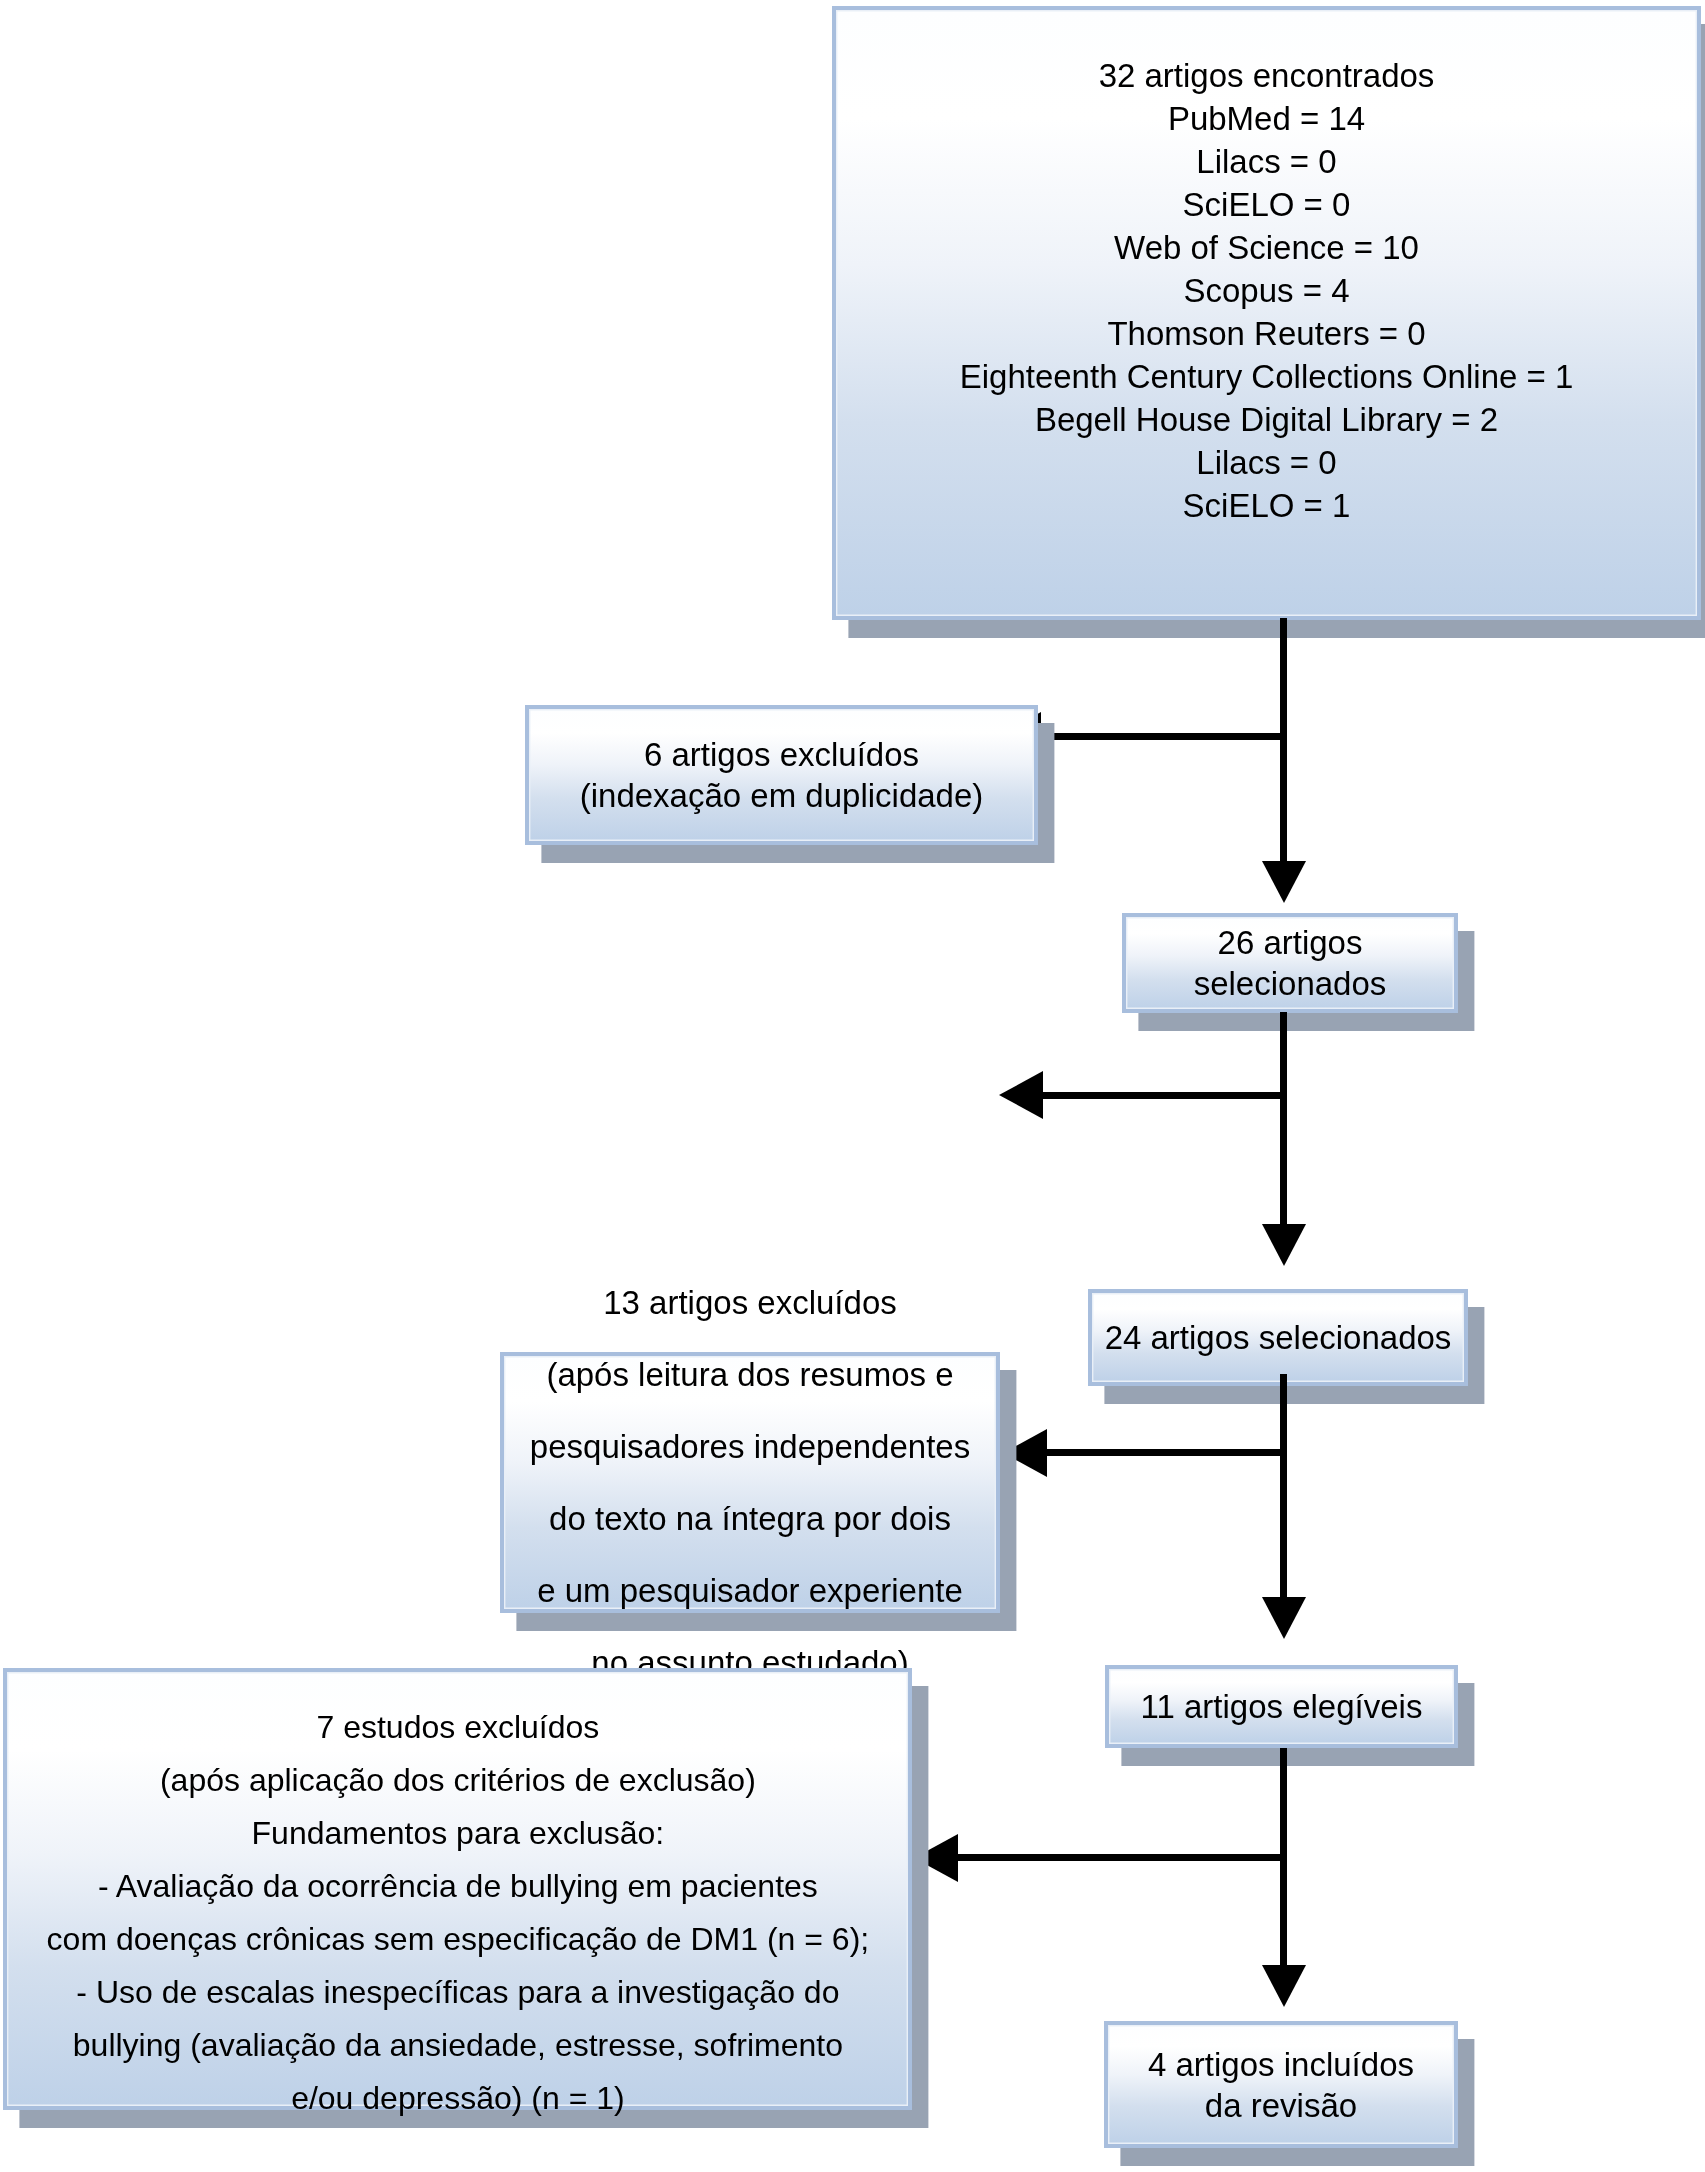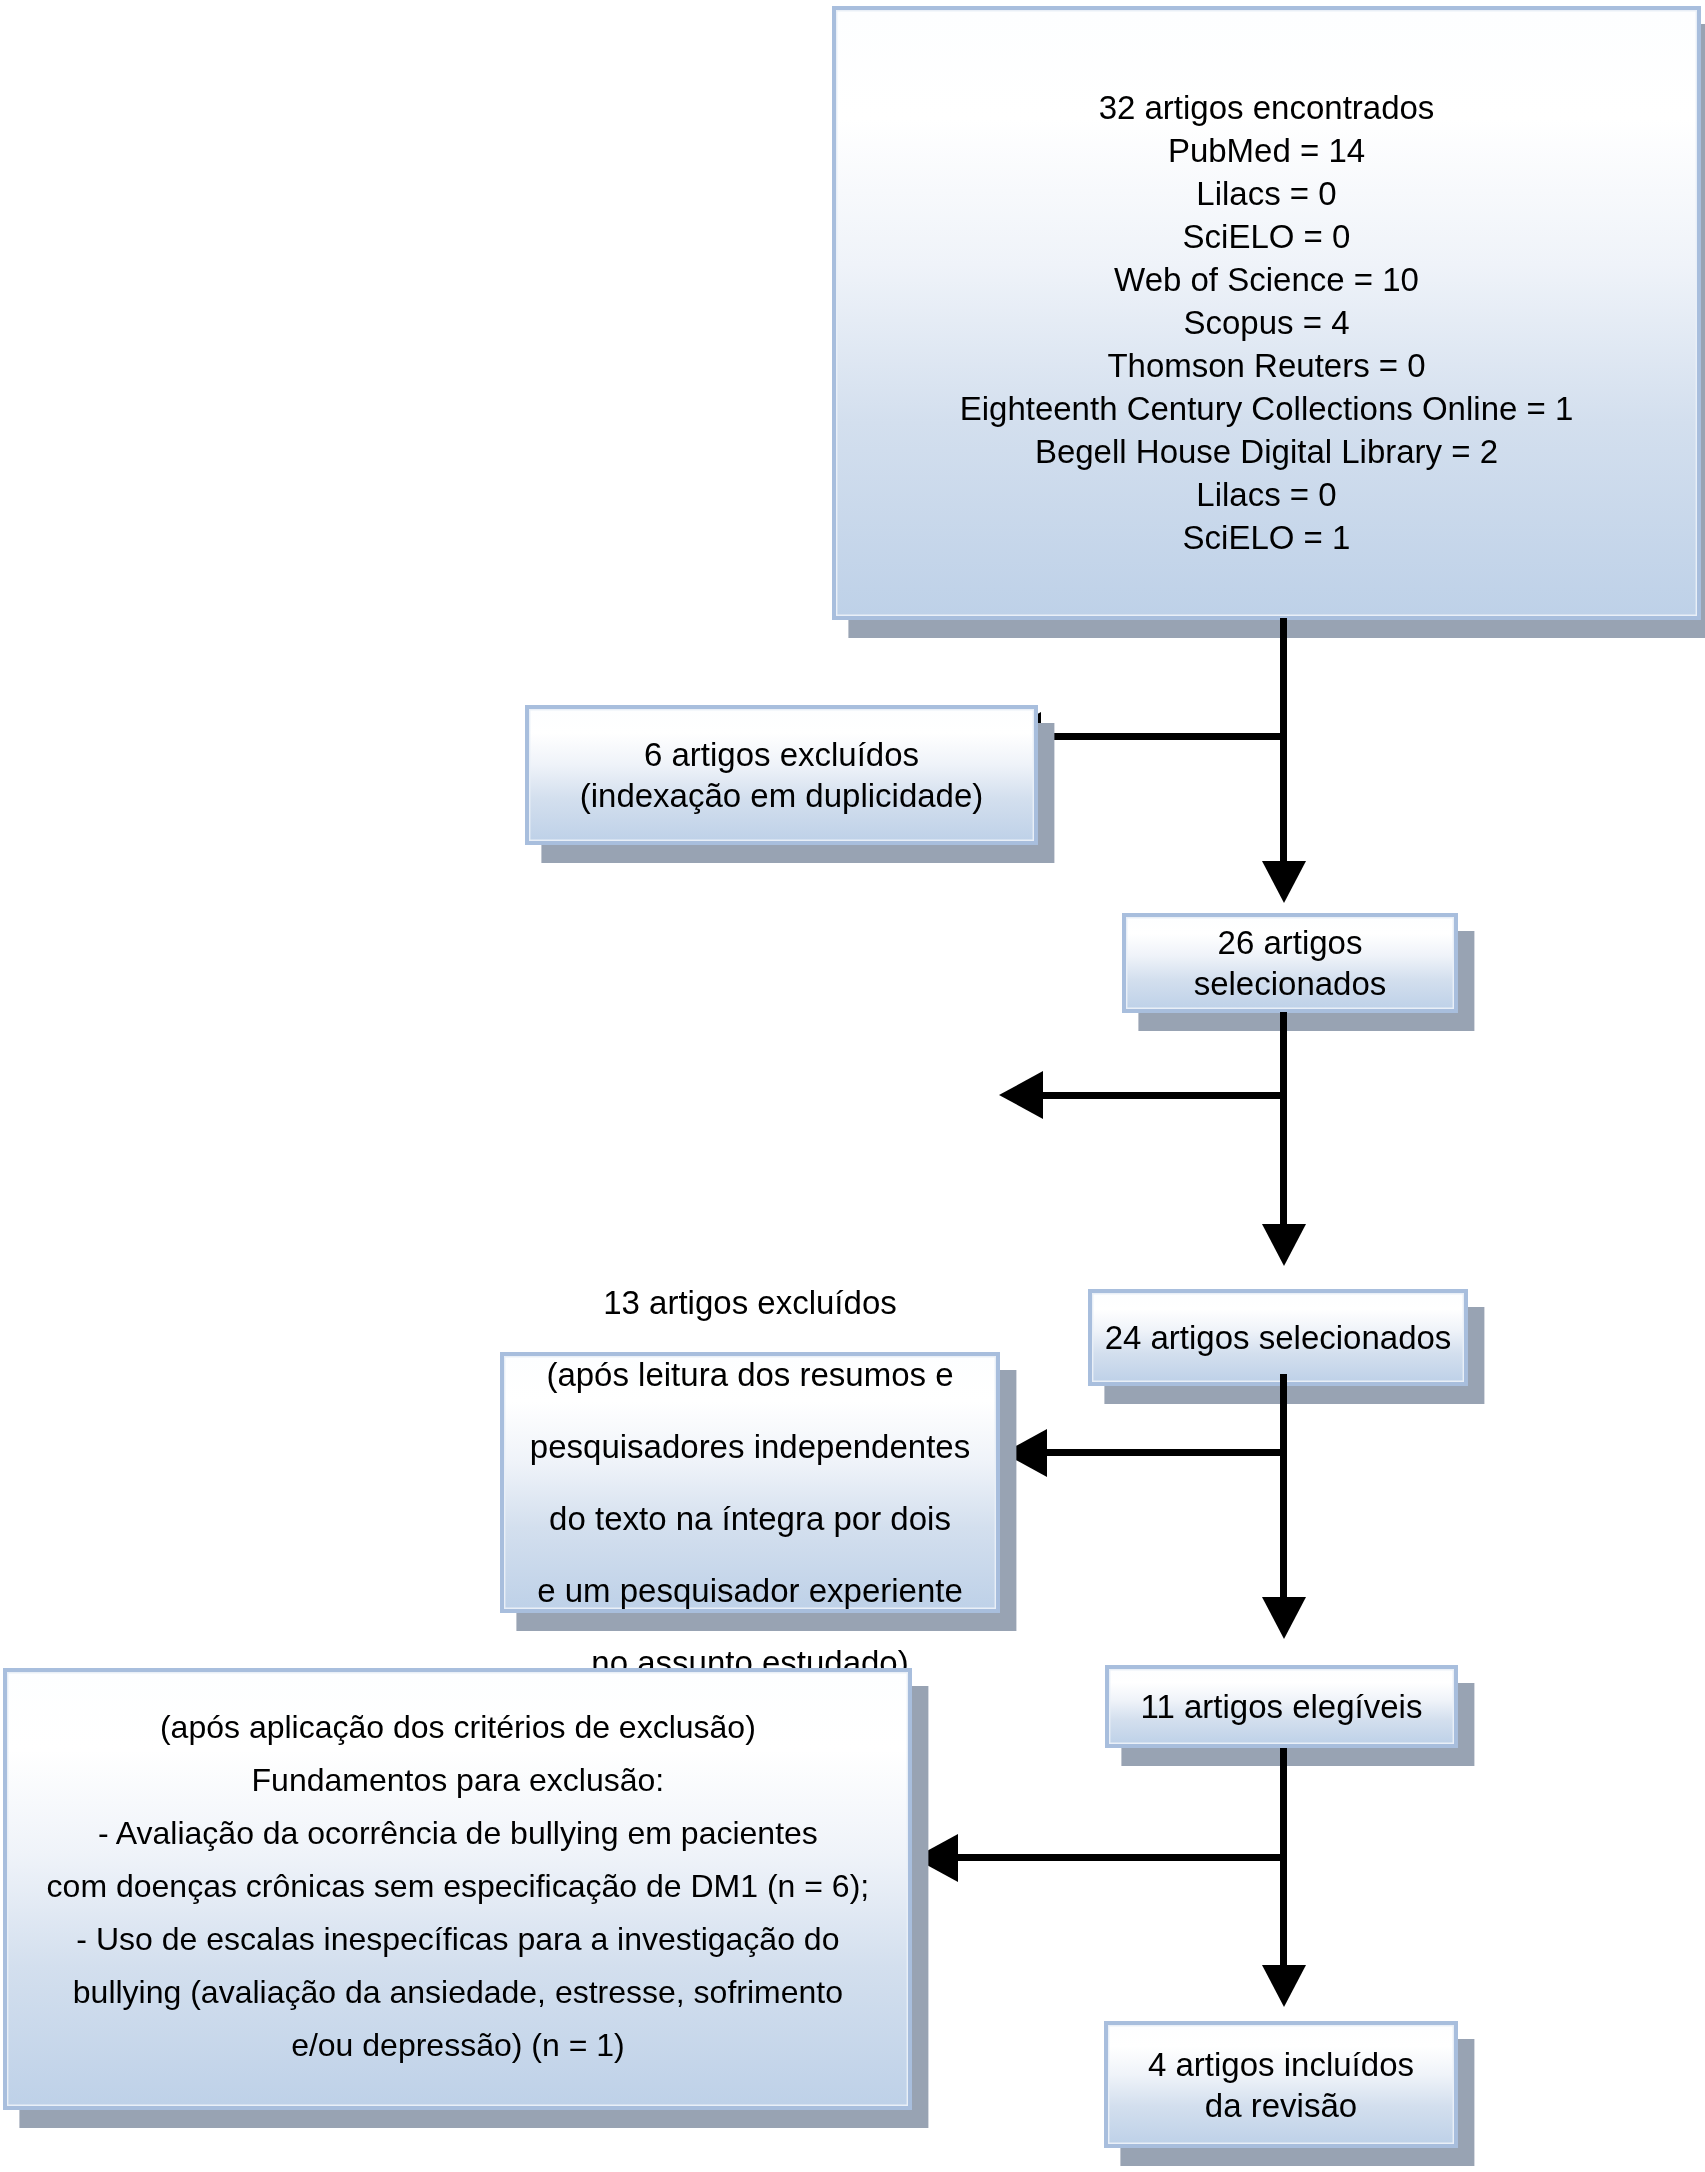--- a/index.html
+++ b/index.html
@@ -19,21 +19,21 @@
     box-shadow: inset 0 0 0 1.4px #e9eff7, 16.4px 18px 0 0 #98a3b3;
     display: flex;
     flex-direction: column;
     align-items: center;
     justify-content: center;
     text-align: center;
     font-size: 33px;
     line-height: 41px;
   }
   .box .line { width: 100%; }
-  #box-found { justify-content: flex-start; padding-top: 76px; line-height: 43px; }
+  #box-found { justify-content: flex-start; padding-top: 44px; line-height: 43px; }
   #box-excluded7 { justify-content: flex-start; padding: 29px 18px 0 18px; font-size: 32px; line-height: 53px; }
   #box-excluded7 .left-block { width: 100%; text-align: center; }
   .vline { position: absolute; width: 6.8px; background: #000; }
   .hline { position: absolute; height: 6.8px; background: #000; }
   .arrow-down {
     position: absolute; width: 0; height: 0;
     border-left: 22px solid transparent;
     border-right: 22px solid transparent;
     border-top: 42px solid #000;
   }
@@ -105,20 +105,21 @@
   <div class="box" style="left:1105px; top:1665px; width:353px; height:83px;">
     <div class="line">11 artigos elegíveis</div>
   </div>
 
   <div class="vline" style="left:1280px; top:1748px; height:220px;"></div>
   <div class="arrow-down" style="left:1262px; top:1965px;"></div>
   <div class="hline" style="left:957px; top:1854px; width:327px;"></div>
   <div class="arrow-left" style="left:914px; top:1834px;"></div>
 
   <div class="box" id="box-excluded7" style="left:3.4px; top:1668px; width:909px; height:442px;">
+    <div class="line">7 estudos excluídos</div>
     <div class="line">(após aplicação dos critérios de exclusão)</div>
     <div class="line">Fundamentos para exclusão:</div>
     <div class="left-block">
       <div class="line">- Avaliação da ocorrência de bullying em pacientes</div>
       <div class="line">com doenças crônicas sem especificação de DM1 (n = 6);</div>
       <div class="line">- Uso de escalas inespecíficas para a investigação do</div>
       <div class="line">bullying (avaliação da ansiedade, estresse, sofrimento</div>
       <div class="line">e/ou depressão) (n = 1)</div>
     </div>
   </div>

